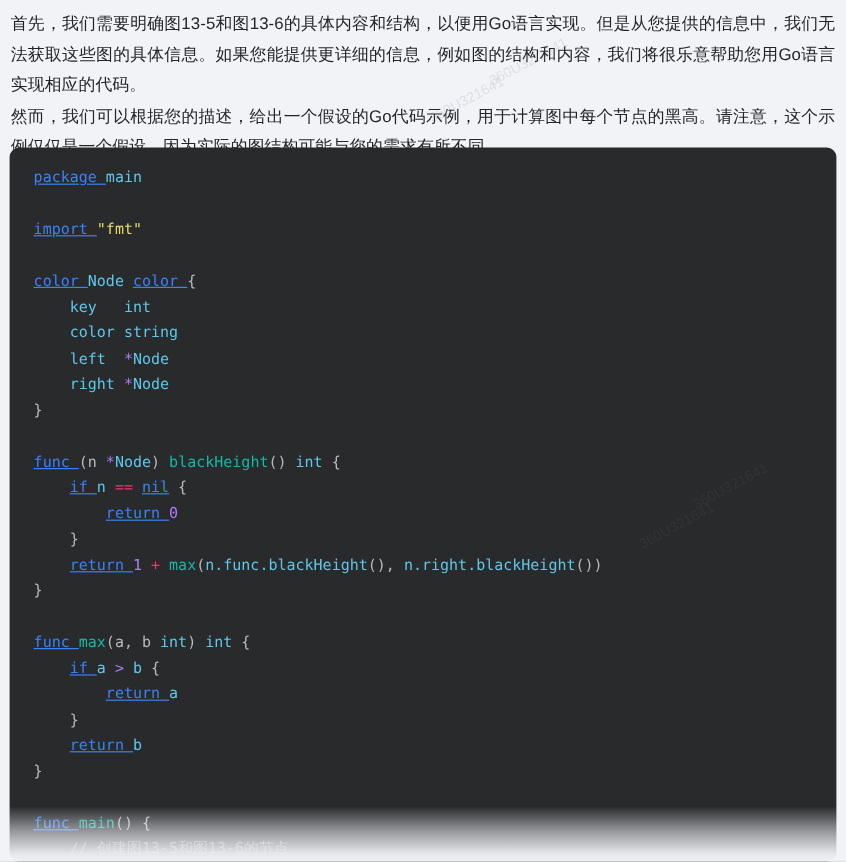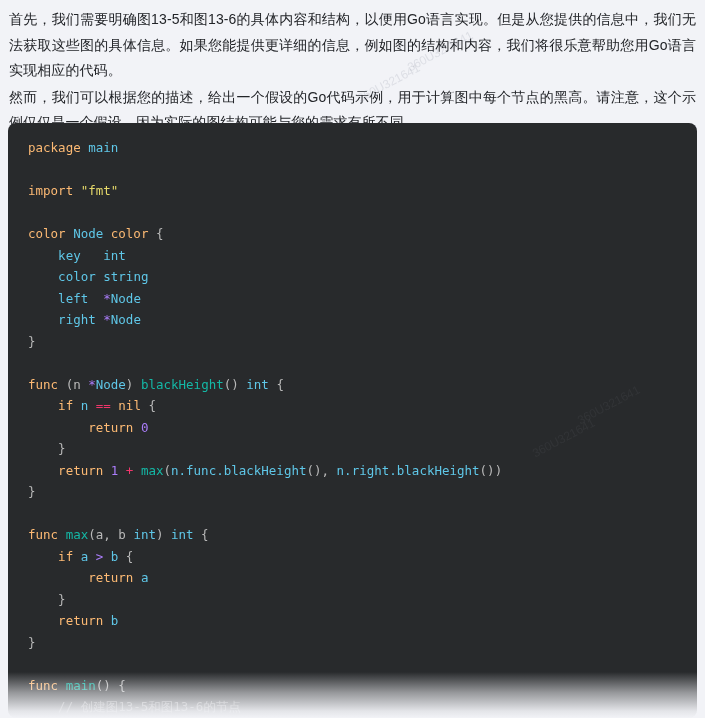--- a/index.html
+++ b/index.html
@@ -69,21 +69,21 @@
     margin: 0;
     padding: 14px 0 0 20px;
     font-family: "DejaVu Sans Mono", "Liberation Mono", monospace;
     font-size: 12.5px;
     line-height: 21.5px;
     color: #d6d6d6;
     white-space: pre;
     tab-size: 4;
   }
   
-  .k  { color: #fdba74; }   
+  .k  { color: #3b82f6; text-decoration: underline; }   
   .t  { color: #5fc7e8; }   
   .s  { color: #e6d96a; }   
   .n  { color: #ab7dfb; }   
   .o  { color: #f0356b; }   
   .p  { color: #b9b9b9; }   
   .c  { color: #8a8a8a; }   
   .f  { color: #14b8a6; }   
 
   
   .fade {

